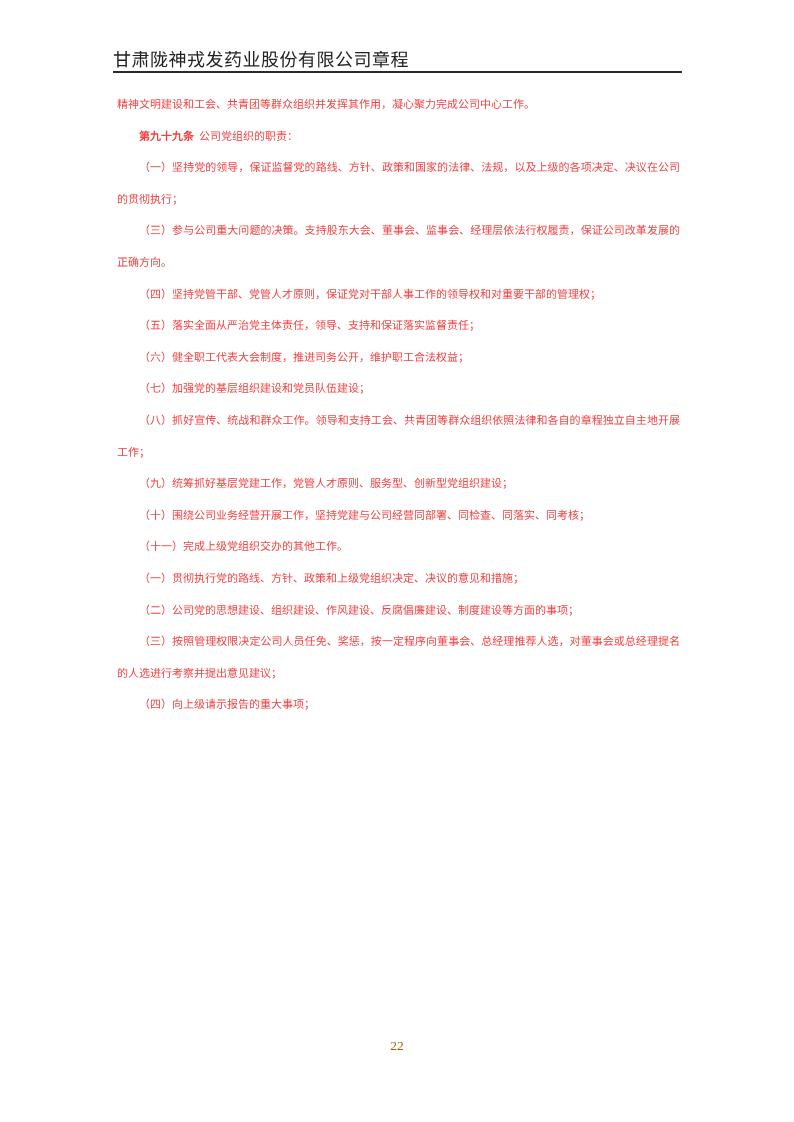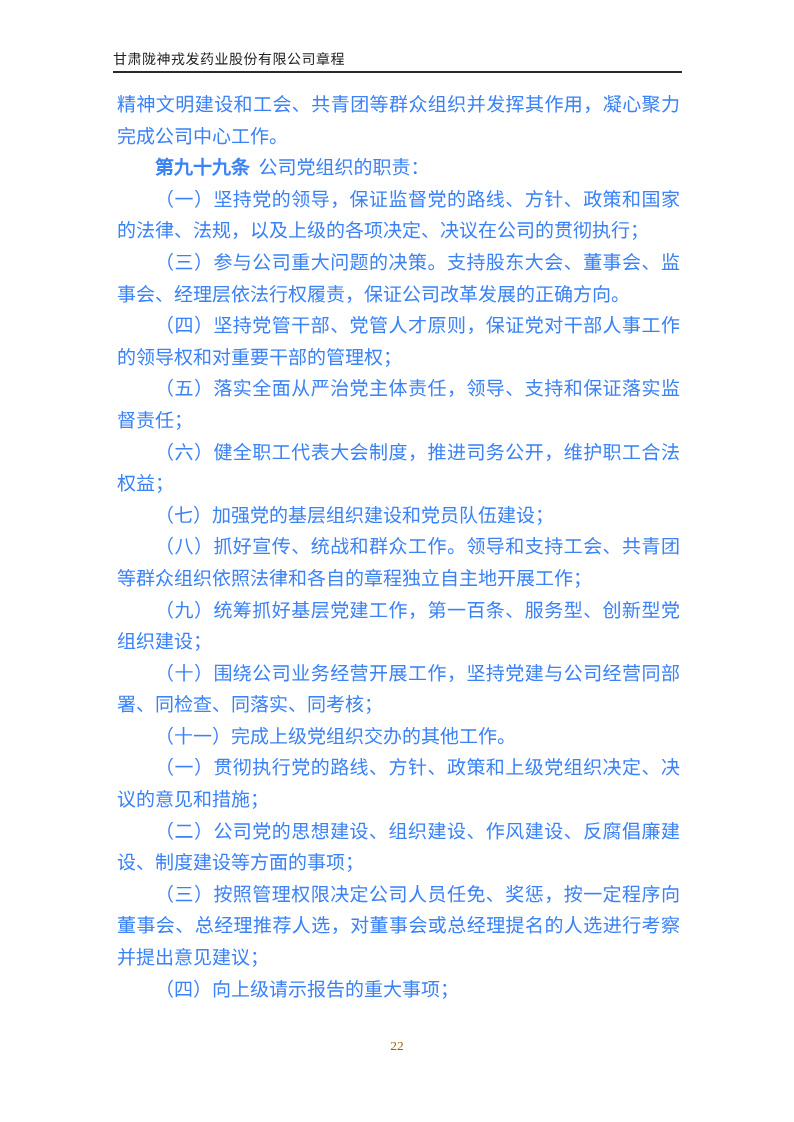--- a/index.html
+++ b/index.html
@@ -20,41 +20,41 @@
     inset: 0;
     background: #ffffff;
   }
   .doc-header {
     position: absolute;
     left: 113px;
     right: 112px;
     top: 52px;
   }
   .doc-header-title {
-    font-size: 14px;
+    font-size: 18px;
     line-height: 16px;
     color: #222222;
     letter-spacing: 0.5px;
   }
   .doc-header-rule {
     margin-top: 3px;
     border: 0;
     border-top: 2px solid #2a2a2a;
     height: 0;
   }
   .doc-body {
     position: absolute;
     left: 117px;
     right: 114px;
     top: 89px;
-    font-size: 19px;
+    font-size: 11px;
     line-height: 31.6px;
     text-align: justify;
     text-justify: inter-ideograph;
-    color: #3b82f6;
+    color: #ef4444;
   }
   .para {
     margin: 0;
     text-indent: 2em;
   }
   .para.no-indent {
     text-indent: 0;
   }
   .article-head {
     margin: 0;
@@ -92,21 +92,21 @@
 
     <p class="article-head"><span class="article-num">第九十九条</span><span>公司党组织的职责：</span></p>
 
     <p class="para">（一）坚持党的领导，保证监督党的路线、方针、政策和国家的法律、法规，以及上级的各项决定、决议在公司的贯彻执行；</p>
     <p class="para">（三）参与公司重大问题的决策。支持股东大会、董事会、监事会、经理层依法行权履责，保证公司改革发展的正确方向。</p>
     <p class="para">（四）坚持党管干部、党管人才原则，保证党对干部人事工作的领导权和对重要干部的管理权；</p>
     <p class="para">（五）落实全面从严治党主体责任，领导、支持和保证落实监督责任；</p>
     <p class="para">（六）健全职工代表大会制度，推进司务公开，维护职工合法权益；</p>
     <p class="para">（七）加强党的基层组织建设和党员队伍建设；</p>
     <p class="para">（八）抓好宣传、统战和群众工作。领导和支持工会、共青团等群众组织依照法律和各自的章程独立自主地开展工作；</p>
-    <p class="para">（九）统筹抓好基层党建工作，第一百条、服务型、创新型党组织建设；</p>
+    <p class="para">（九）统筹抓好基层党建工作，党管人才原则、服务型、创新型党组织建设；</p>
     <p class="para">（十）围绕公司业务经营开展工作，坚持党建与公司经营同部署、同检查、同落实、同考核；</p>
     <p class="para">（十一）完成上级党组织交办的其他工作。</p>
 
 
     <p class="para">（一）贯彻执行党的路线、方针、政策和上级党组织决定、决议的意见和措施；</p>
     <p class="para">（二）公司党的思想建设、组织建设、作风建设、反腐倡廉建设、制度建设等方面的事项；</p>
     <p class="para">（三）按照管理权限决定公司人员任免、奖惩，按一定程序向董事会、总经理推荐人选，对董事会或总经理提名的人选进行考察并提出意见建议；</p>
     <p class="para">（四）向上级请示报告的重大事项；</p>
 
   </div>

